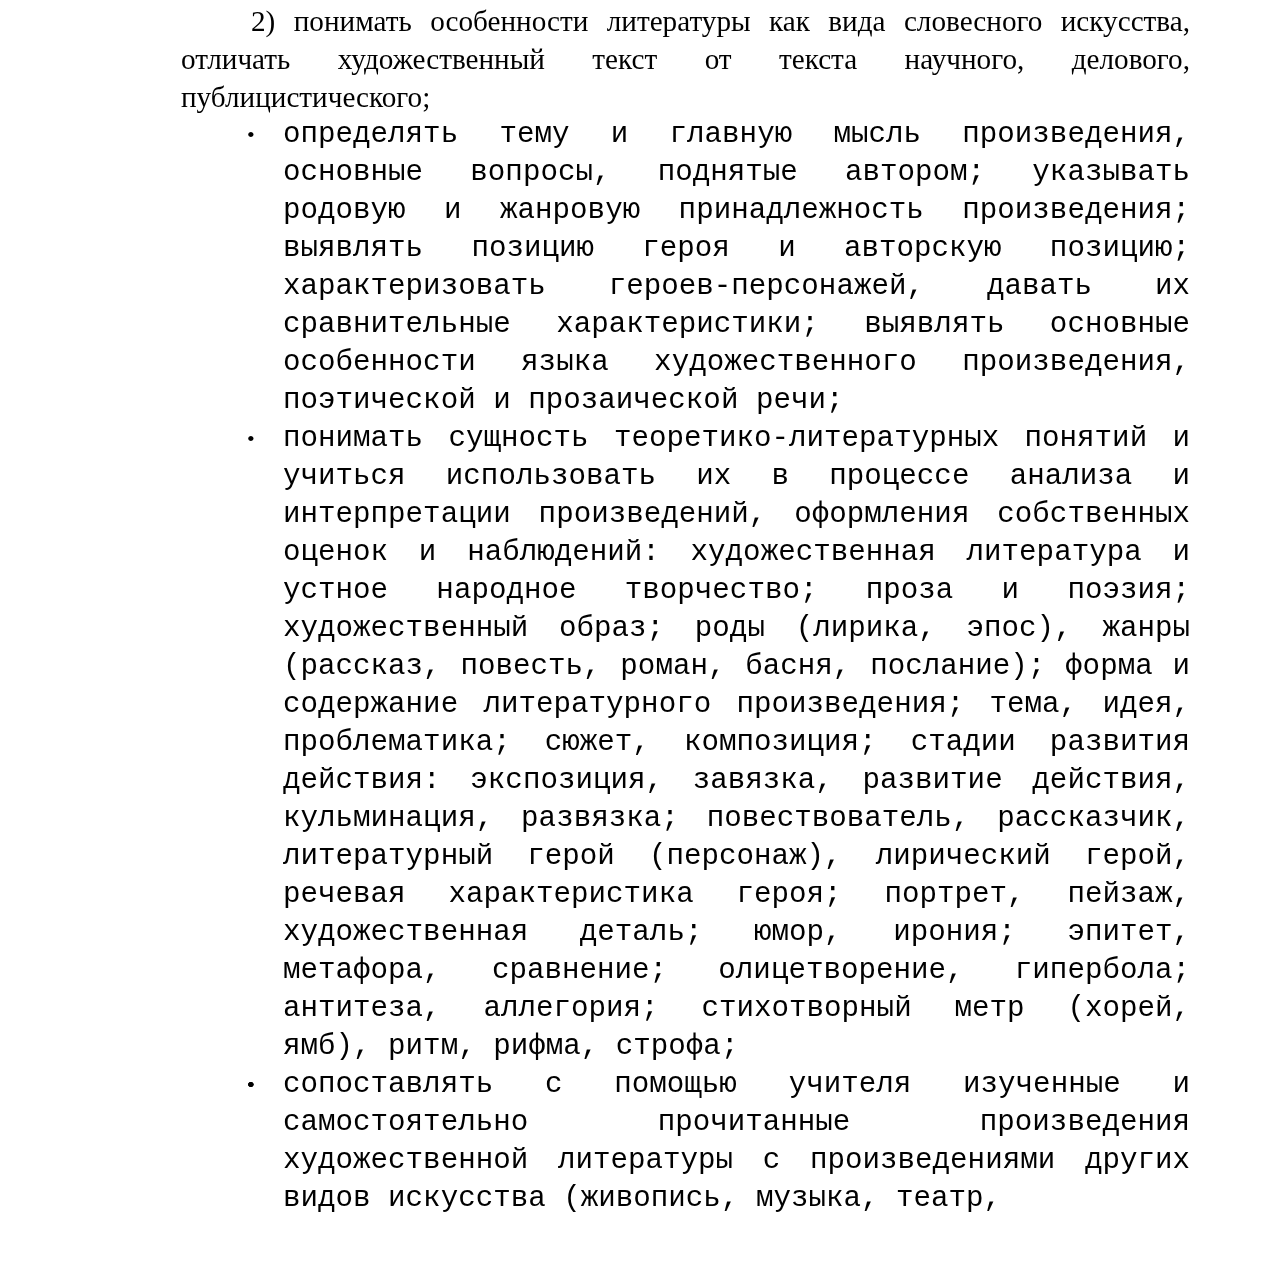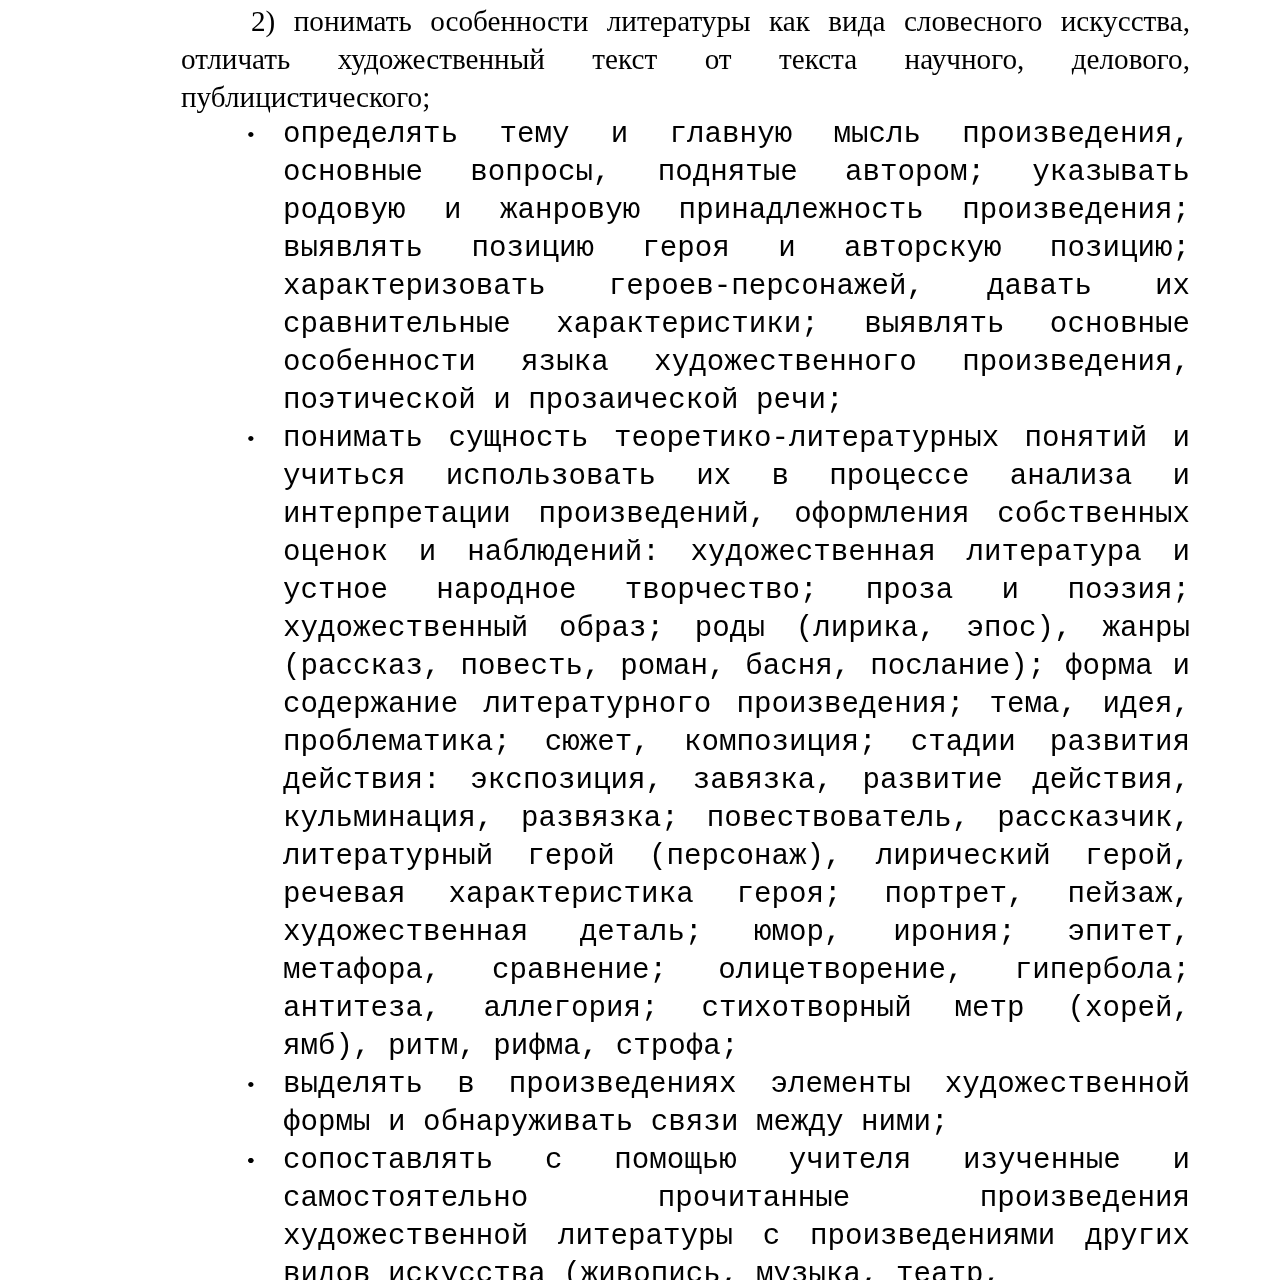--- a/index.html
+++ b/index.html
@@ -82,21 +82,20 @@
       <li>
         <span class="bullet-marker">•</span>
         <span class="li-text">определять тему и главную мысль произведения, основные вопросы, поднятые автором; указывать родовую и жанровую принадлежность произведения; выявлять позицию героя и авторскую позицию; характеризовать героев-персонажей, давать их сравнительные характеристики; выявлять основные особенности языка художественного произведения, поэтической и прозаической речи;</span>
       </li>
       <li>
         <span class="bullet-marker">•</span>
         <span class="li-text">понимать сущность теоретико-литературных понятий и учиться использовать их в процессе анализа и интерпретации произведений, оформления собственных оценок и наблюдений: художественная литература и устное народное творчество; проза и поэзия; художественный образ; роды (лирика, эпос), жанры (рассказ, повесть, роман, басня, послание); форма и содержание литературного произведения; тема, идея, проблематика; сюжет, композиция; стадии развития действия: экспозиция, завязка, развитие действия, кульминация, развязка; повествователь, рассказчик, литературный герой (персонаж), лирический герой, речевая характеристика героя; портрет, пейзаж, художественная деталь; юмор, ирония; эпитет, метафора, сравнение; олицетворение, гипербола; антитеза, аллегория; стихотворный метр (хорей, ямб), ритм, рифма, строфа;</span>
       </li>
       <li>
         <span class="bullet-marker">•</span>
-        <span class="li-text">выделять в произведениях элементы художественной формы и обнаруживать связи между ними;</span>
       </li>
       <li>
         <span class="bullet-marker">•</span>
       </li>
       <li>
         <span class="bullet-marker">•</span>
         <span class="li-text">сопоставлять с помощью учителя изученные и самостоятельно прочитанные произведения художественной литературы с произведениями других видов искусства (живопись, музыка, театр,</span>
       </li>
     </ul>
 

